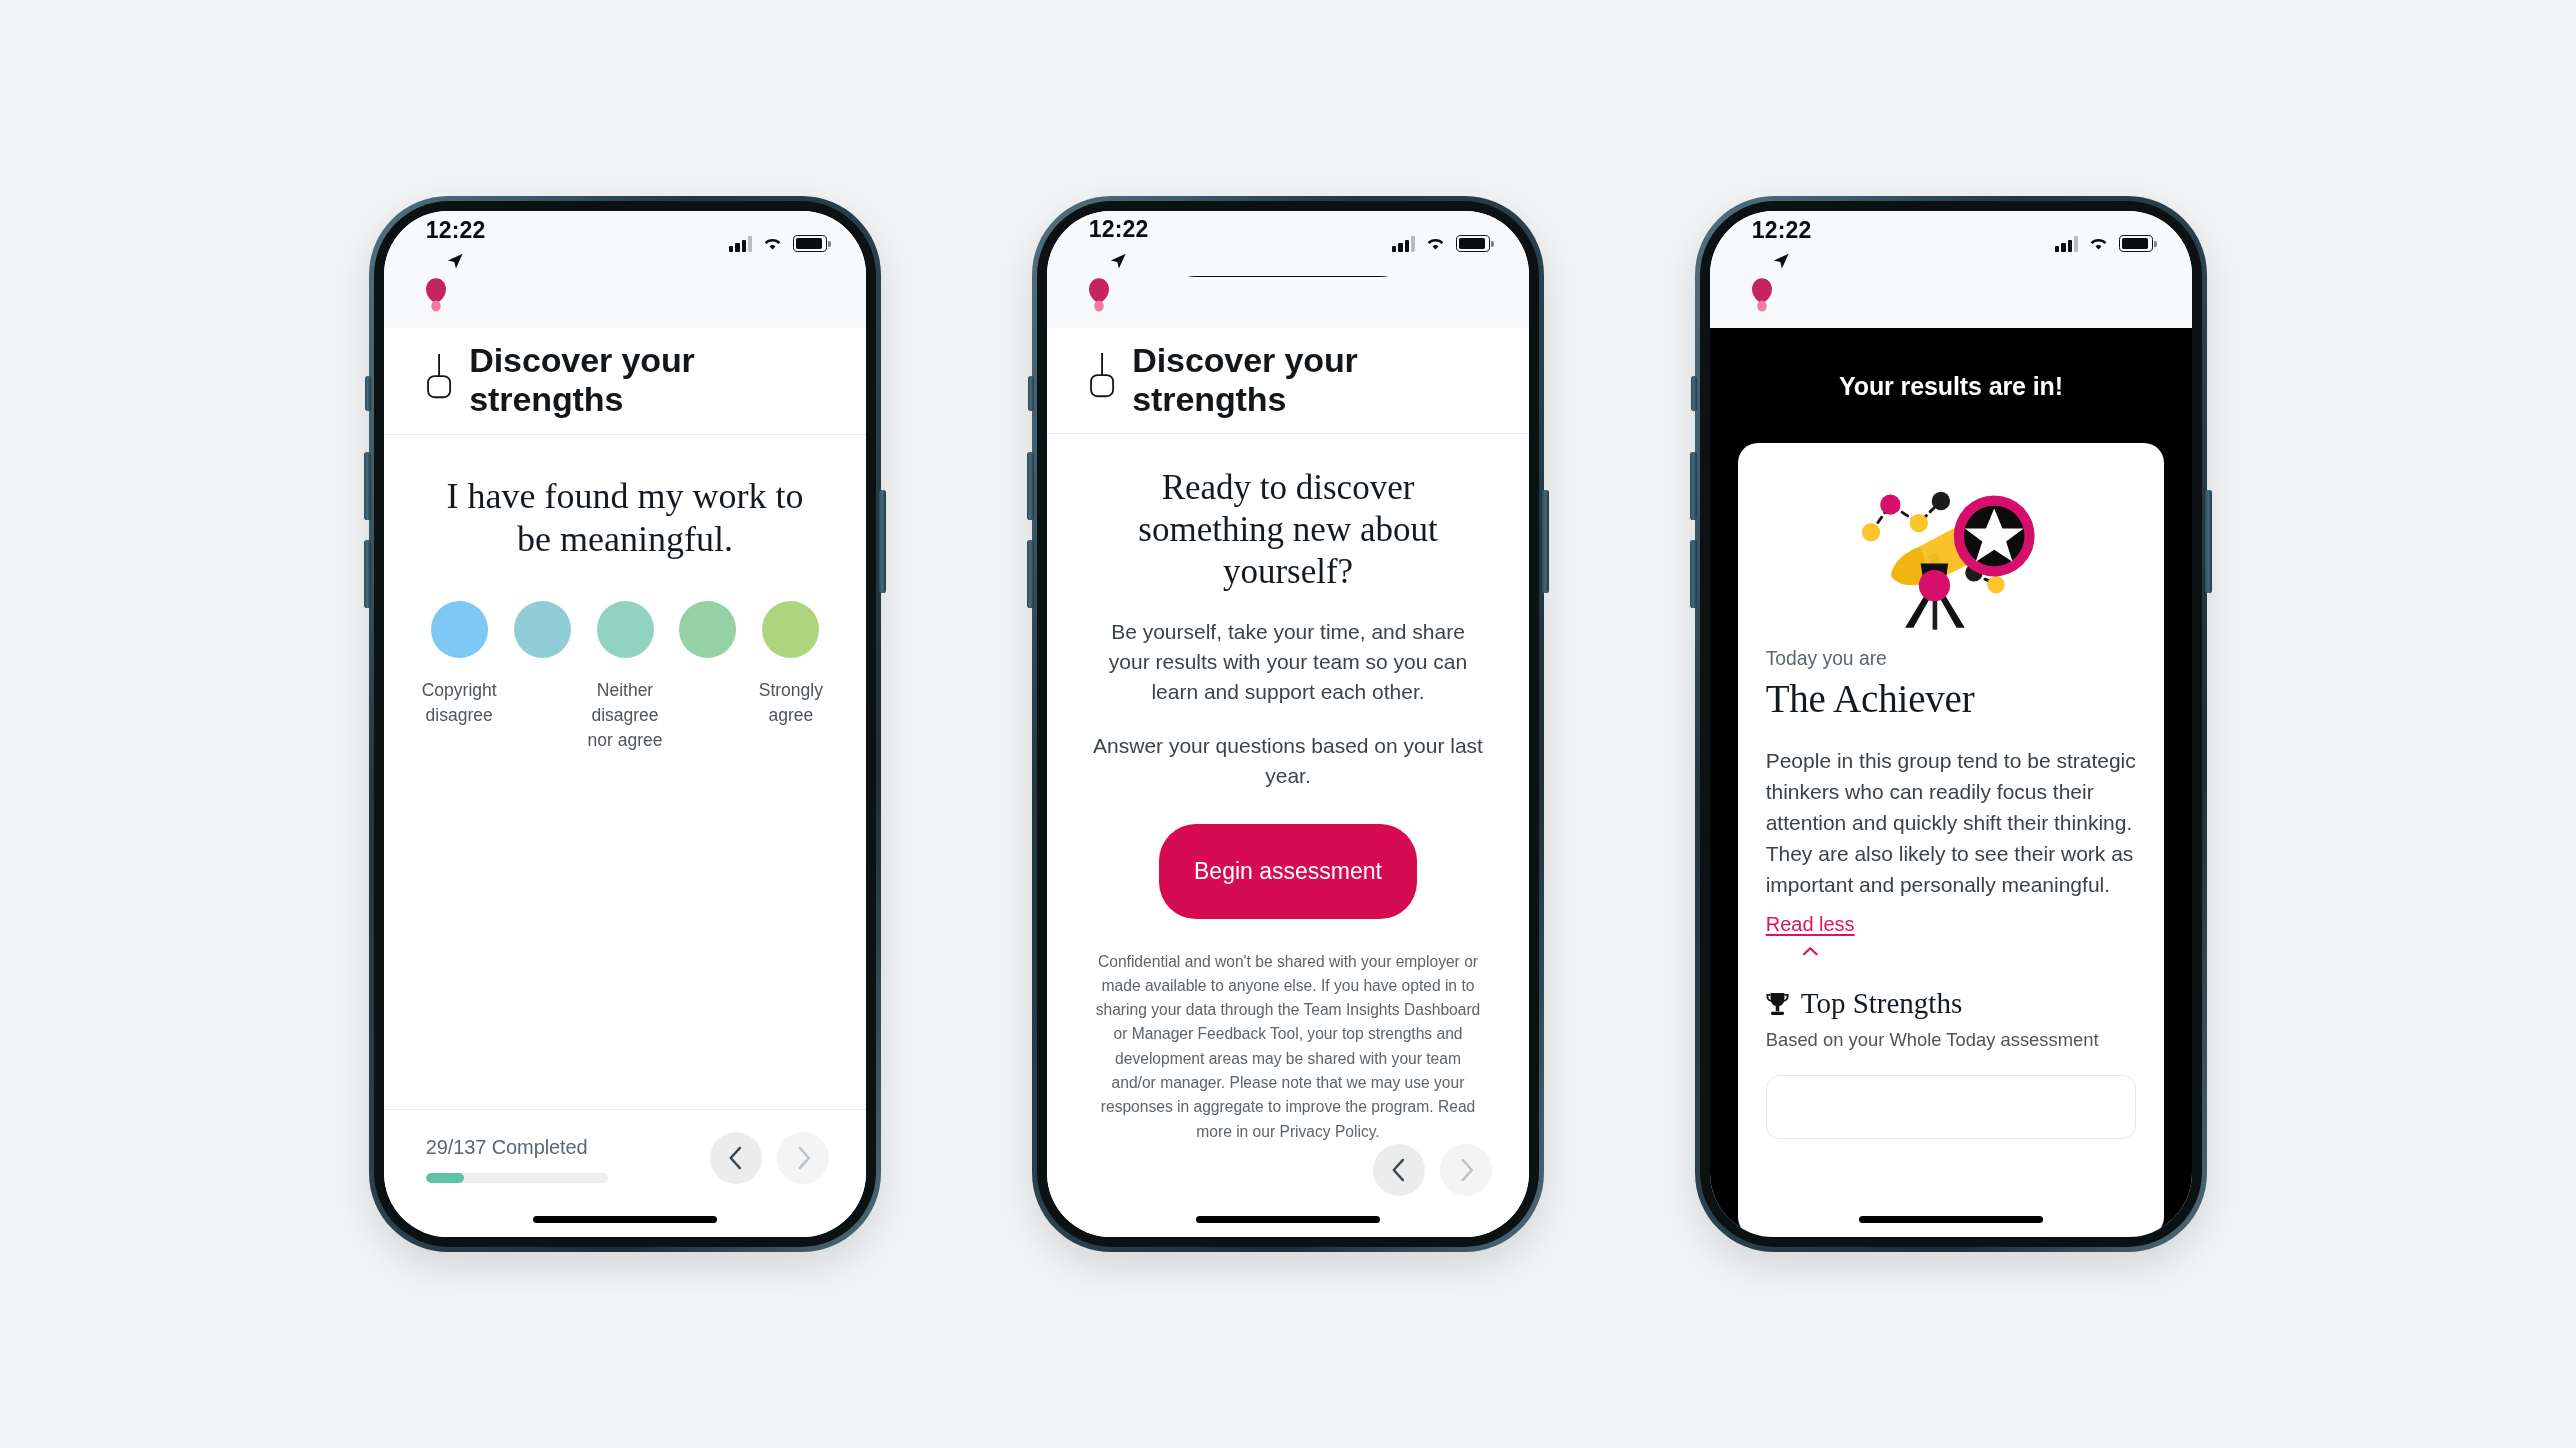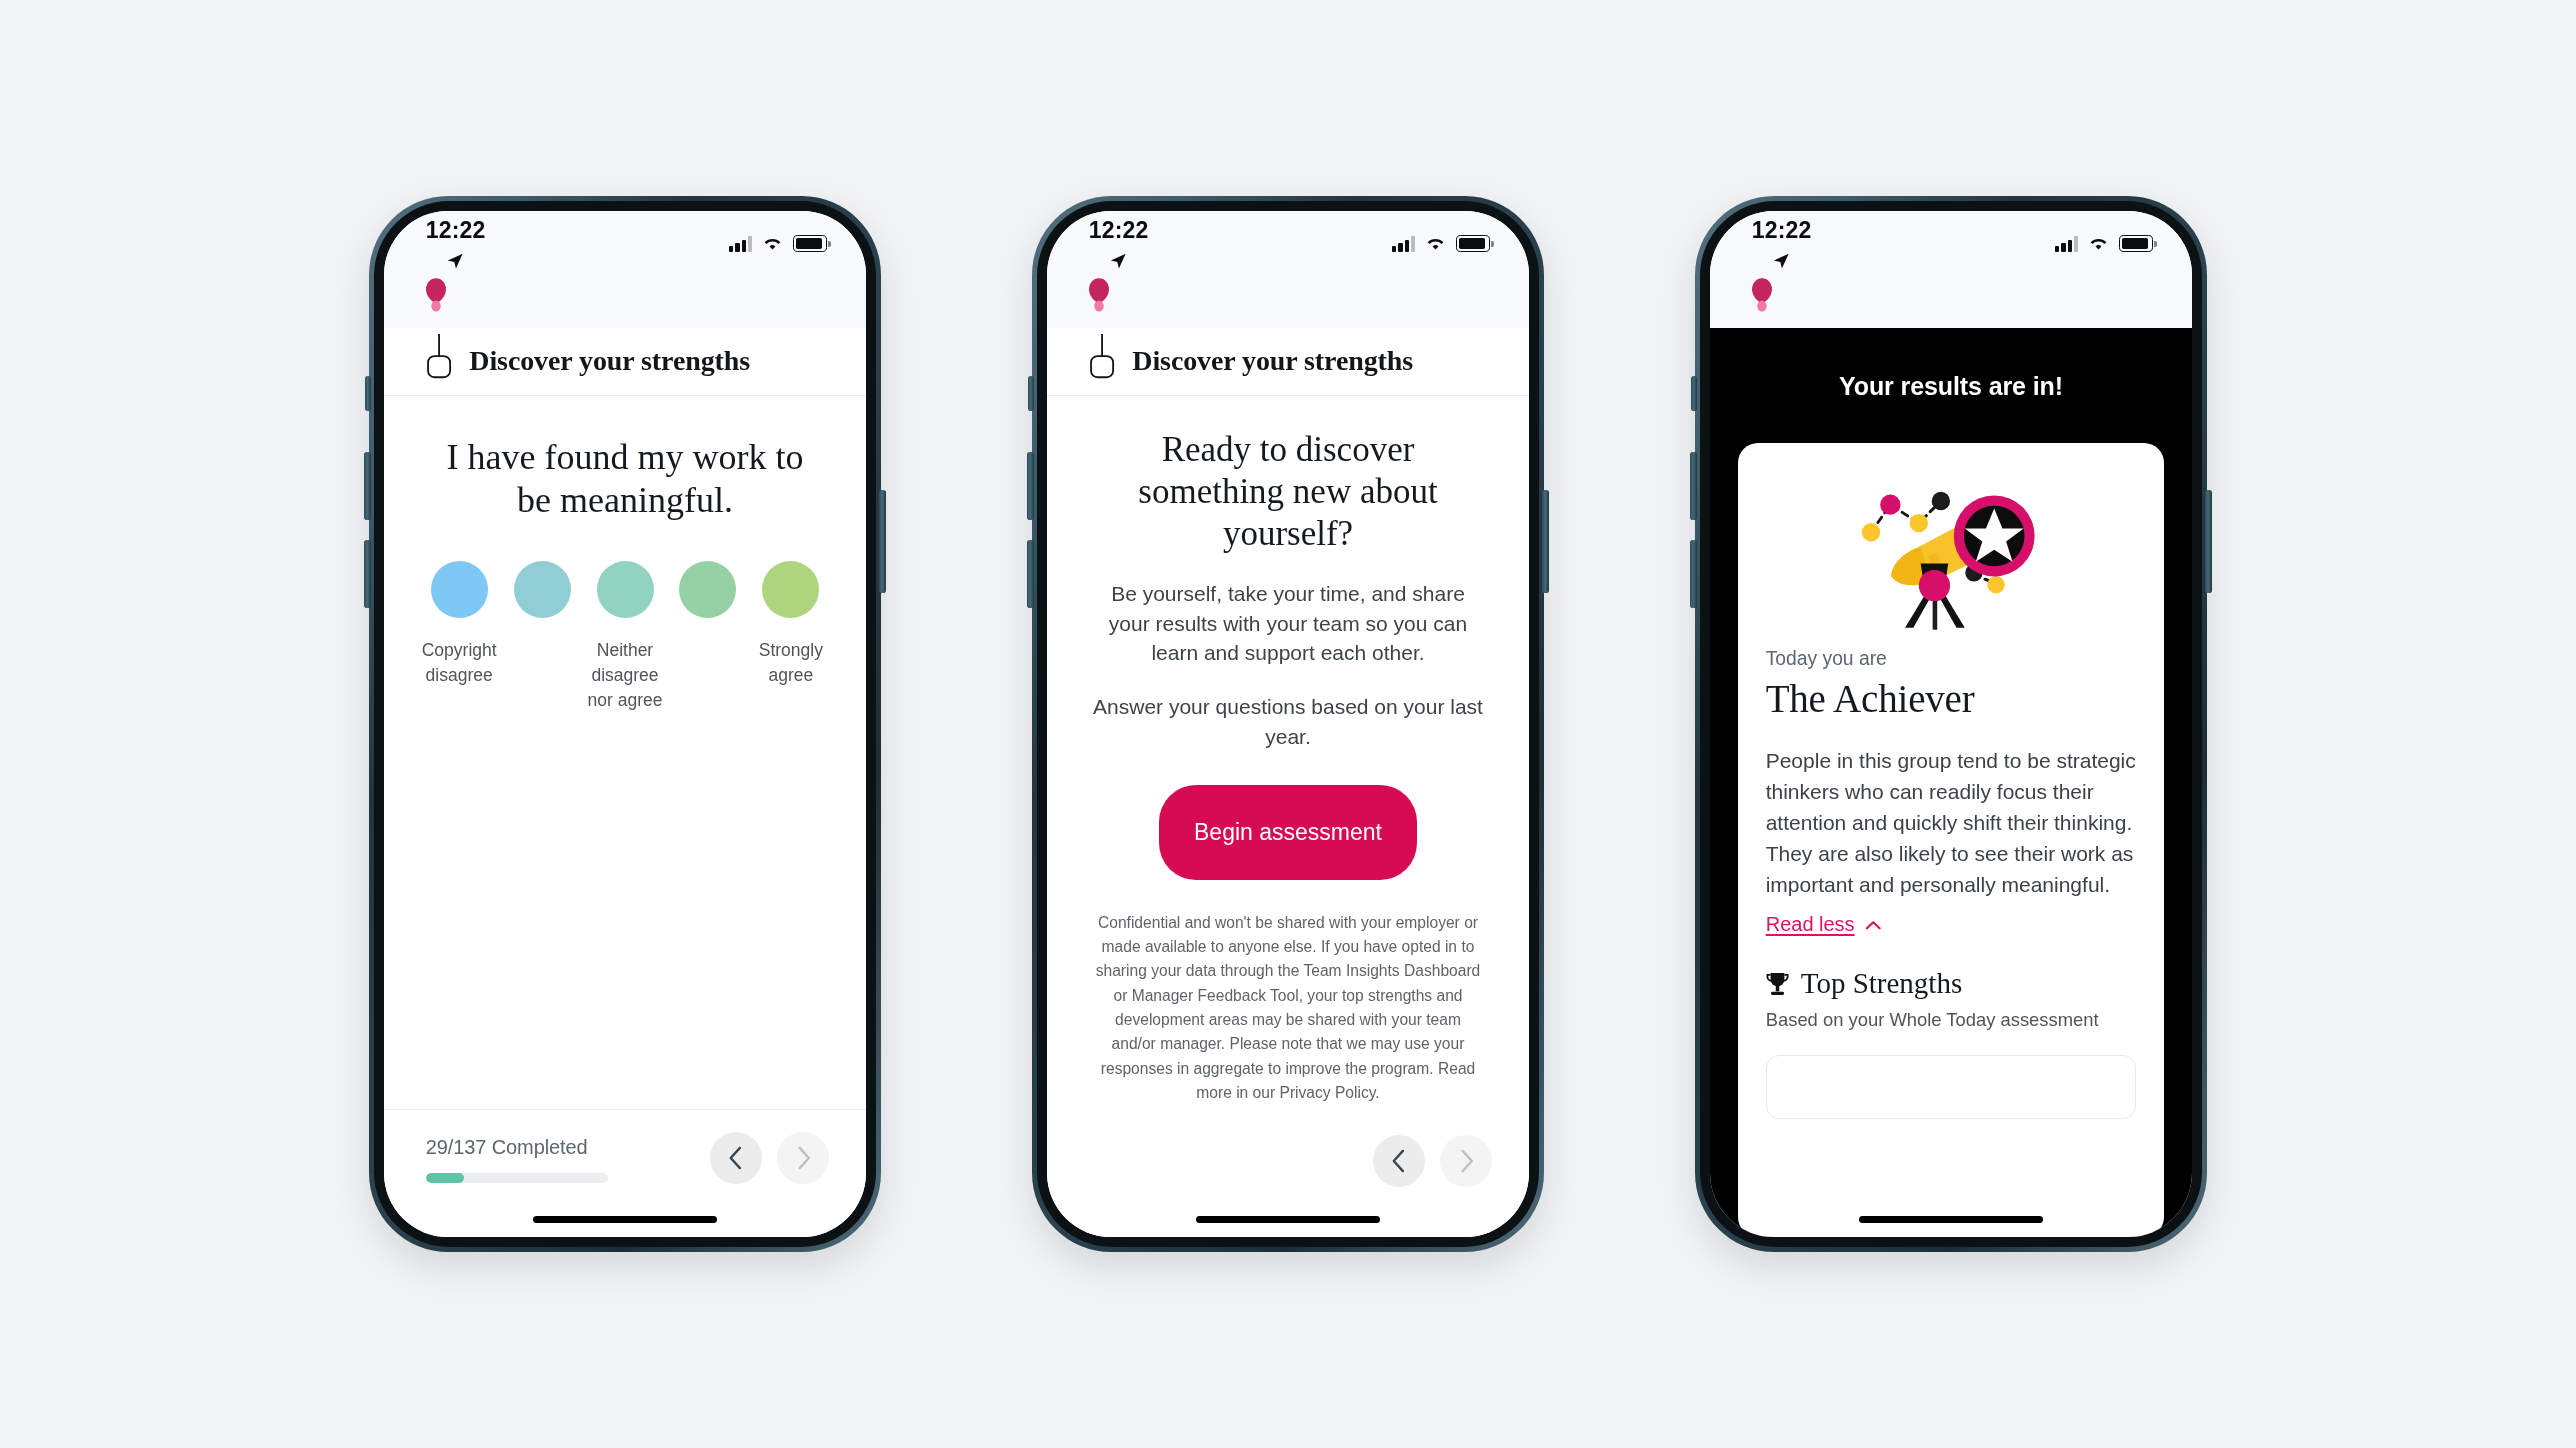--- a/index.html
+++ b/index.html
@@ -120,23 +120,22 @@
 
   
   .appheader {
     background: #ffffff;
     border-bottom: 0.9px solid #e9ebed;
     padding: 13px 28px 14.7px 42px;
     display: flex; align-items: center; gap: 15.6px;
   }
   .balloon-icon { width: 28px; height: 46px; display:block; flex:0 0 auto; margin-top:-7.4px;}
   .appheader-title {
-    font-size: 28px; font-weight: 700; color: #13171a;
+    font-size: 34px; font-weight: 700; color: #13171a;
     letter-spacing: -0.1px;
-    font-family: Liberation Serif, serif;
   }
 
   
   .body {
     flex: 1 1 auto;
     min-height: 0;
     position: relative;
     background: #fff;
     display: flex; flex-direction: column;
   }
@@ -258,20 +257,21 @@
   }
   .persona-desc {
     margin-top: 24px;
     font-size: 21px; line-height: 1.48; color: #3b4248;
   }
   .readless {
     margin-top: 13px;
     display: inline-flex; align-items: center; gap: 10px;
     color: #e0115f; font-size: 20px;
     cursor: pointer;
+    flex-direction: column;
   }
   .readless-text { text-decoration: underline; text-underline-offset: 2.8px; }
   .caret-up { width: 16.6px; height: 10px; display:block; }
   .strengths-head {
     margin-top: 31px;
     display:flex; align-items:center; gap: 12px;
   }
   .trophy { width: 23px; height: 24px; display:block; }
   .strengths-title {
     font-family: "Liberation Serif", serif;

